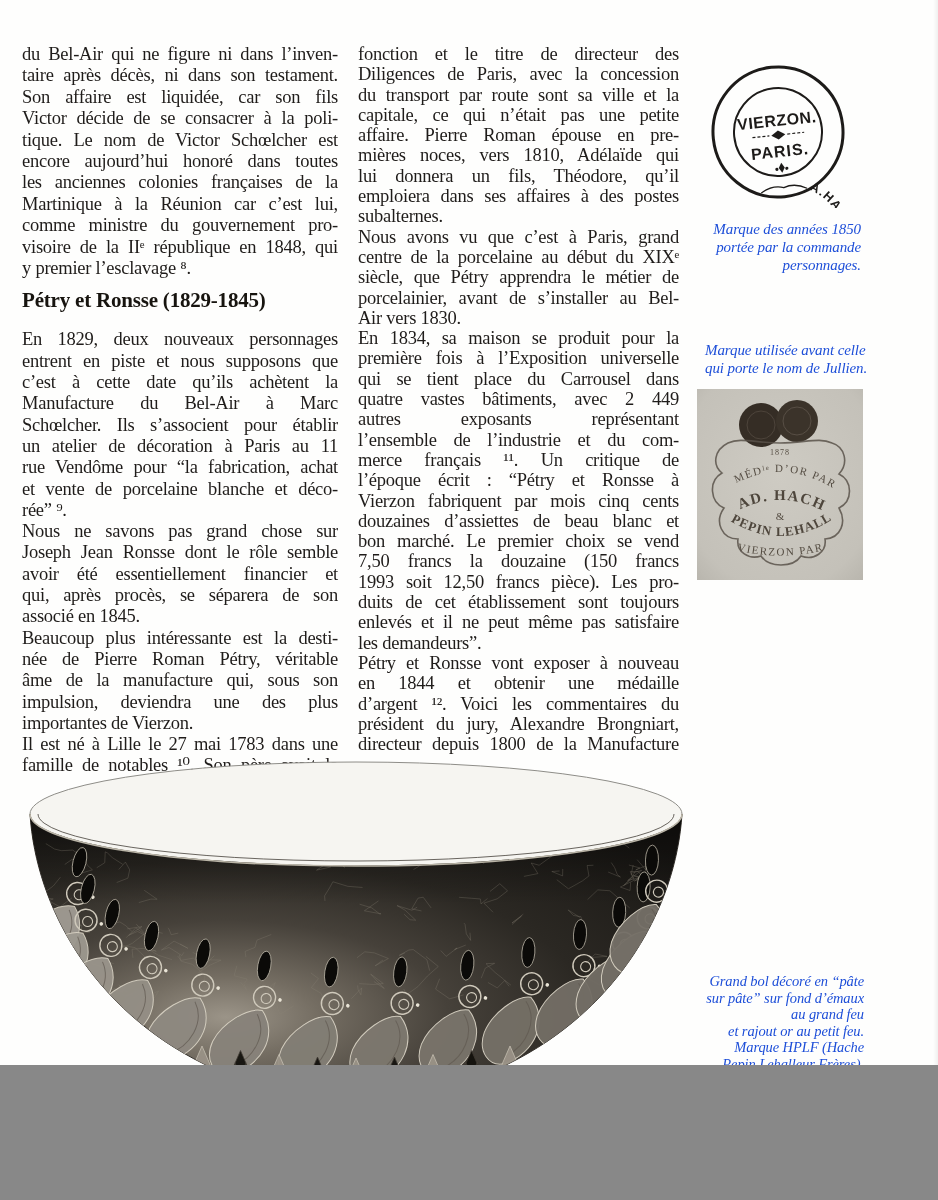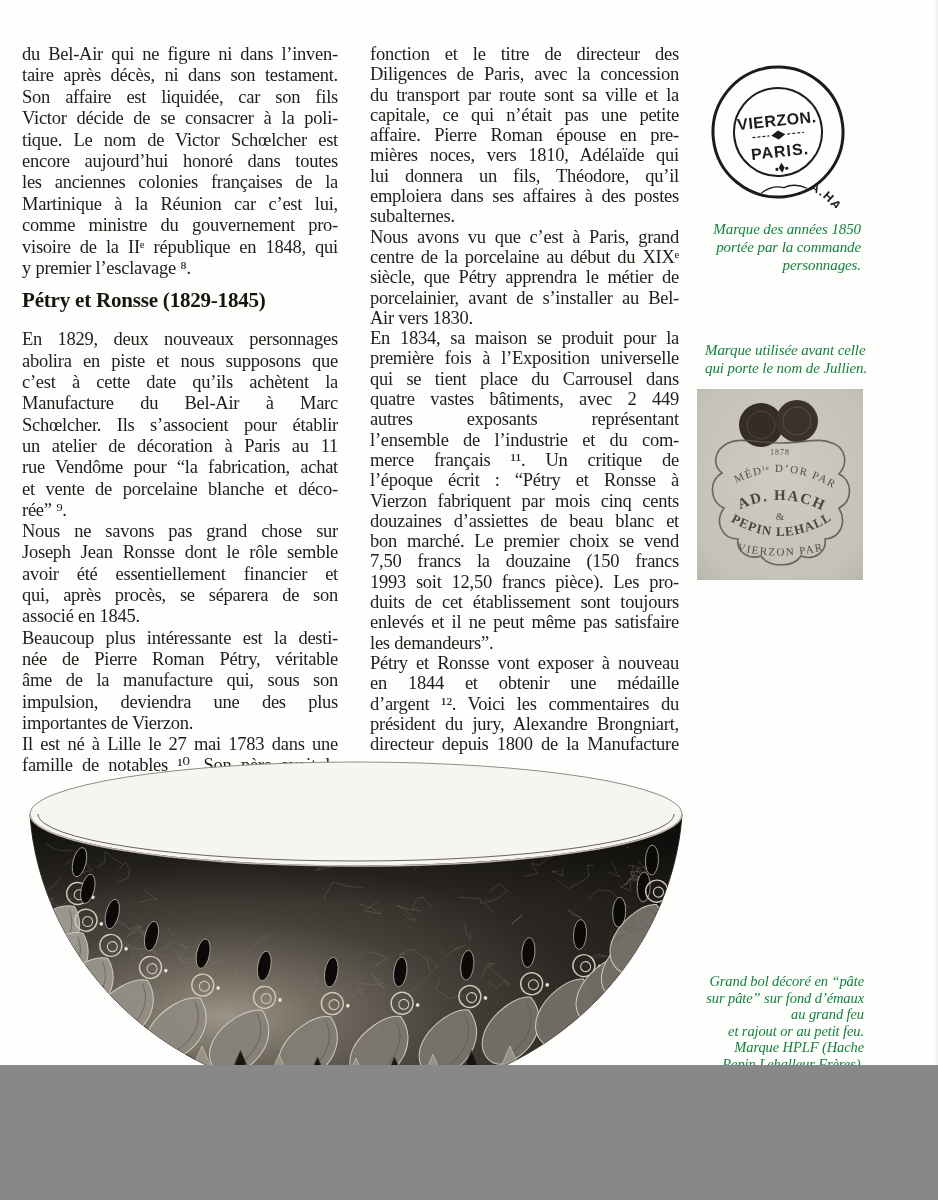--- a/index.html
+++ b/index.html
@@ -12,32 +12,32 @@
     content:""; position:absolute; top:0; right:0; width:5px; height:100%;
     background:linear-gradient(to right, rgba(0,0,0,0), rgba(0,0,0,0.06));
     pointer-events:none;
   }
   .col { position:absolute; font-size:18.5px; letter-spacing:-0.25px; }
   #colL { left:22px; top:44px; width:316px; }
   #colR { left:358px; top:44px; width:321px; }
   .para { margin:0; }
   .lh-a .ln { line-height:21.4px; }
   .lh-b .ln { line-height:21.3px; }
-  .lh-c .ln { line-height:20.3px;margin-left:12px; }
+  .lh-c .ln { line-height:20.3px; }
   .ln {
     white-space:nowrap; text-align:justify; text-align-last:justify;
     text-justify:inter-word;
   }
   .para-end .ln:last-child { text-align-last:left; }
   .heading {
     font-size:21px; font-weight:bold; color:#17140f; white-space:nowrap;
     margin:8px 0 16px 0; line-height:26px; letter-spacing:-0.2px;
   }
   .caption {
-    position:absolute; font-style:italic; font-size:15px; color:#15803d;
+    position:absolute; font-style:italic; font-size:15px; color:#1d4ed8;
     letter-spacing:-0.1px;
   }
   .caption .cap-ln { line-height:18px; }
   .cap-right .cap-ln { text-align:right; }
   .cap-left  .cap-ln { text-align:left; }
   #caption-1850 { top:220px; right:77px; width:195px; }
   #caption-jullien { top:341px; left:705px; width:200px; }
   #caption-bowl { top:973px; right:74px; width:210px; font-size:14.5px; }
   #caption-bowl .cap-ln { line-height:16.6px; }
   #stamp1 { position:absolute; left:705px; top:58px; }
@@ -68,21 +68,21 @@
         <div class="ln">encore aujourd’hui honoré dans toutes</div>
         <div class="ln">les anciennes colonies françaises de la</div>
         <div class="ln">Martinique à la Réunion car c’est lui,</div>
         <div class="ln">comme ministre du gouvernement pro-</div>
         <div class="ln">visoire de la IIᵉ république en 1848, qui</div>
         <div class="ln">y premier l’esclavage ⁸.</div>
       </div>
     <h2 class="heading">Pétry et Ronsse (1829-1845)</h2>
     <div class="para para-end lh-b">
         <div class="ln">En 1829, deux nouveaux personnages</div>
-        <div class="ln">abolira en piste et nous supposons que</div>
+        <div class="ln">entrent en piste et nous supposons que</div>
         <div class="ln">c’est à cette date qu’ils achètent la</div>
         <div class="ln">Manufacture du Bel-Air à Marc</div>
         <div class="ln">Schœlcher. Ils s’associent pour établir</div>
         <div class="ln">un atelier de décoration à Paris au 11</div>
         <div class="ln">rue Vendôme pour “la fabrication, achat</div>
         <div class="ln">et vente de porcelaine blanche et déco-</div>
         <div class="ln">rée” ⁹.</div>
       </div>
     <div class="para para-end lh-b">
         <div class="ln">Nous ne savons pas grand chose sur</div>

